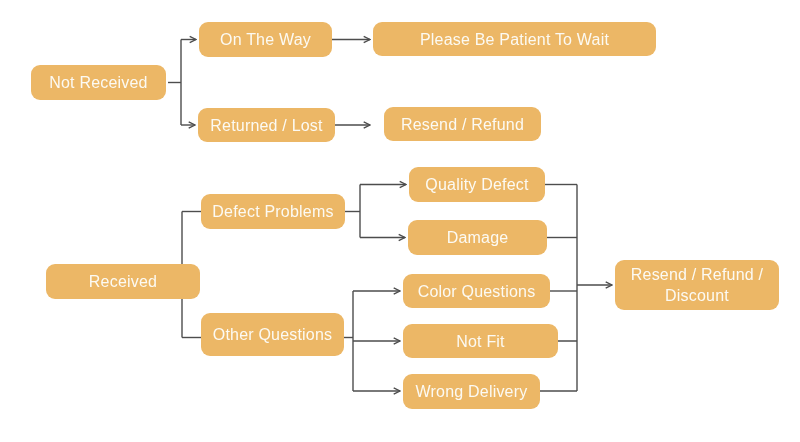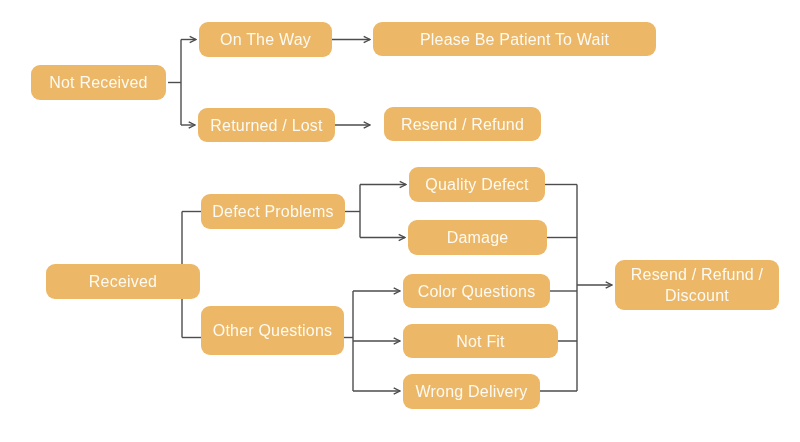--- a/index.html
+++ b/index.html
@@ -97,21 +97,21 @@
   <div class="node" style="left:373px; top:22px; width:283px; height:34px;">Please Be Patient To Wait</div>
 
   <div class="node" style="left:198px; top:108px; width:137px; height:34px;">Returned / Lost</div>
 
   <div class="node" style="left:373px; top:107px; width:157px; height:34px;margin-left:11px;">Resend / Refund</div>
 
   <div class="node" style="left:33px; top:264px; width:154px; height:35px;margin-left:13px;">Received</div>
 
   <div class="node" style="left:201px; top:194px; width:144px; height:35px;">Defect Problems</div>
 
-  <div class="node" style="left:201px; top:306px; width:143px; height:49px;">Other Questions</div>
+  <div class="node" style="left:201px; top:313px; width:143px; height:43px;">Other Questions</div>
 
   <div class="node" style="left:409px; top:167px; width:136px; height:35px;">Quality Defect</div>
 
   <div class="node" style="left:408px; top:220px; width:139px; height:35px;">Damage</div>
 
   <div class="node" style="left:403px; top:274px; width:147px; height:34px;">Color Questions</div>
 
   <div class="node" style="left:403px; top:324px; width:155px; height:34px;">Not Fit</div>
 
   <div class="node" style="left:615px; top:260px; width:164px; height:50px;">Resend / Refund / Discount</div>

